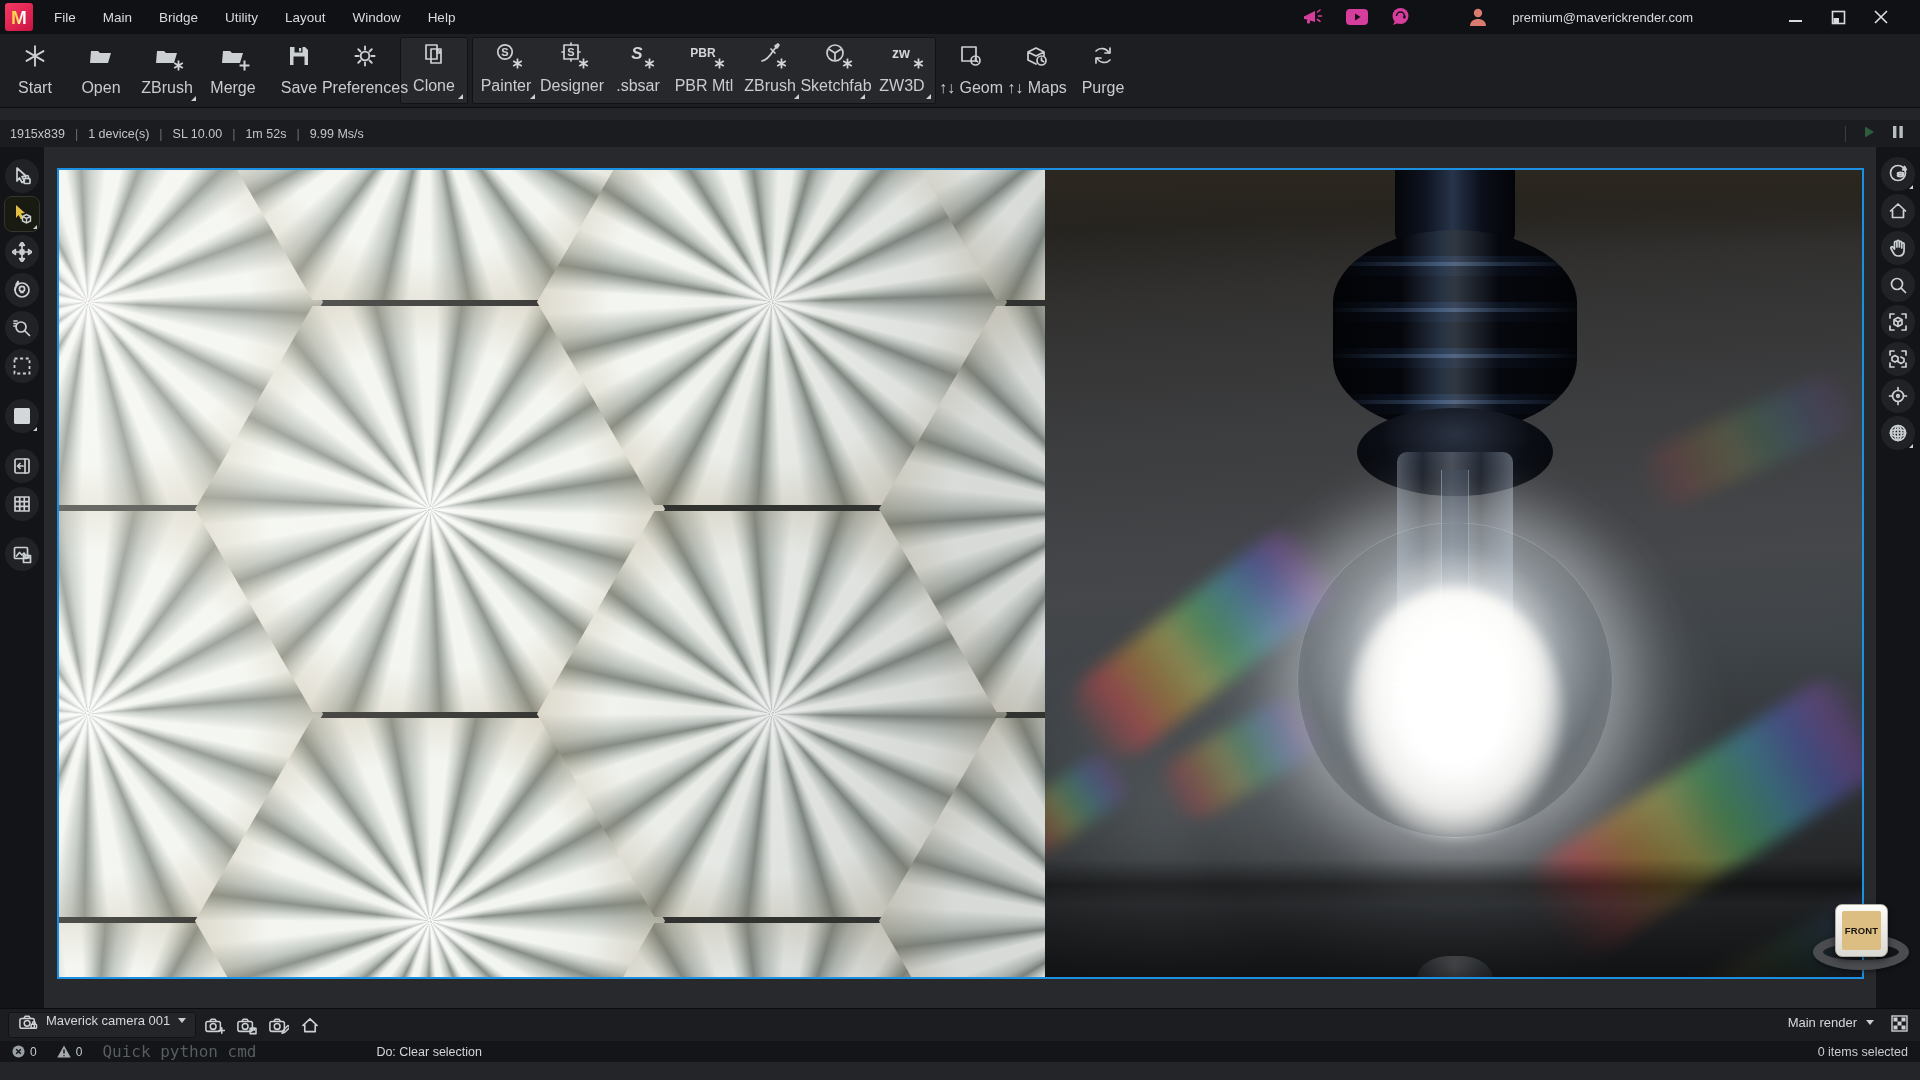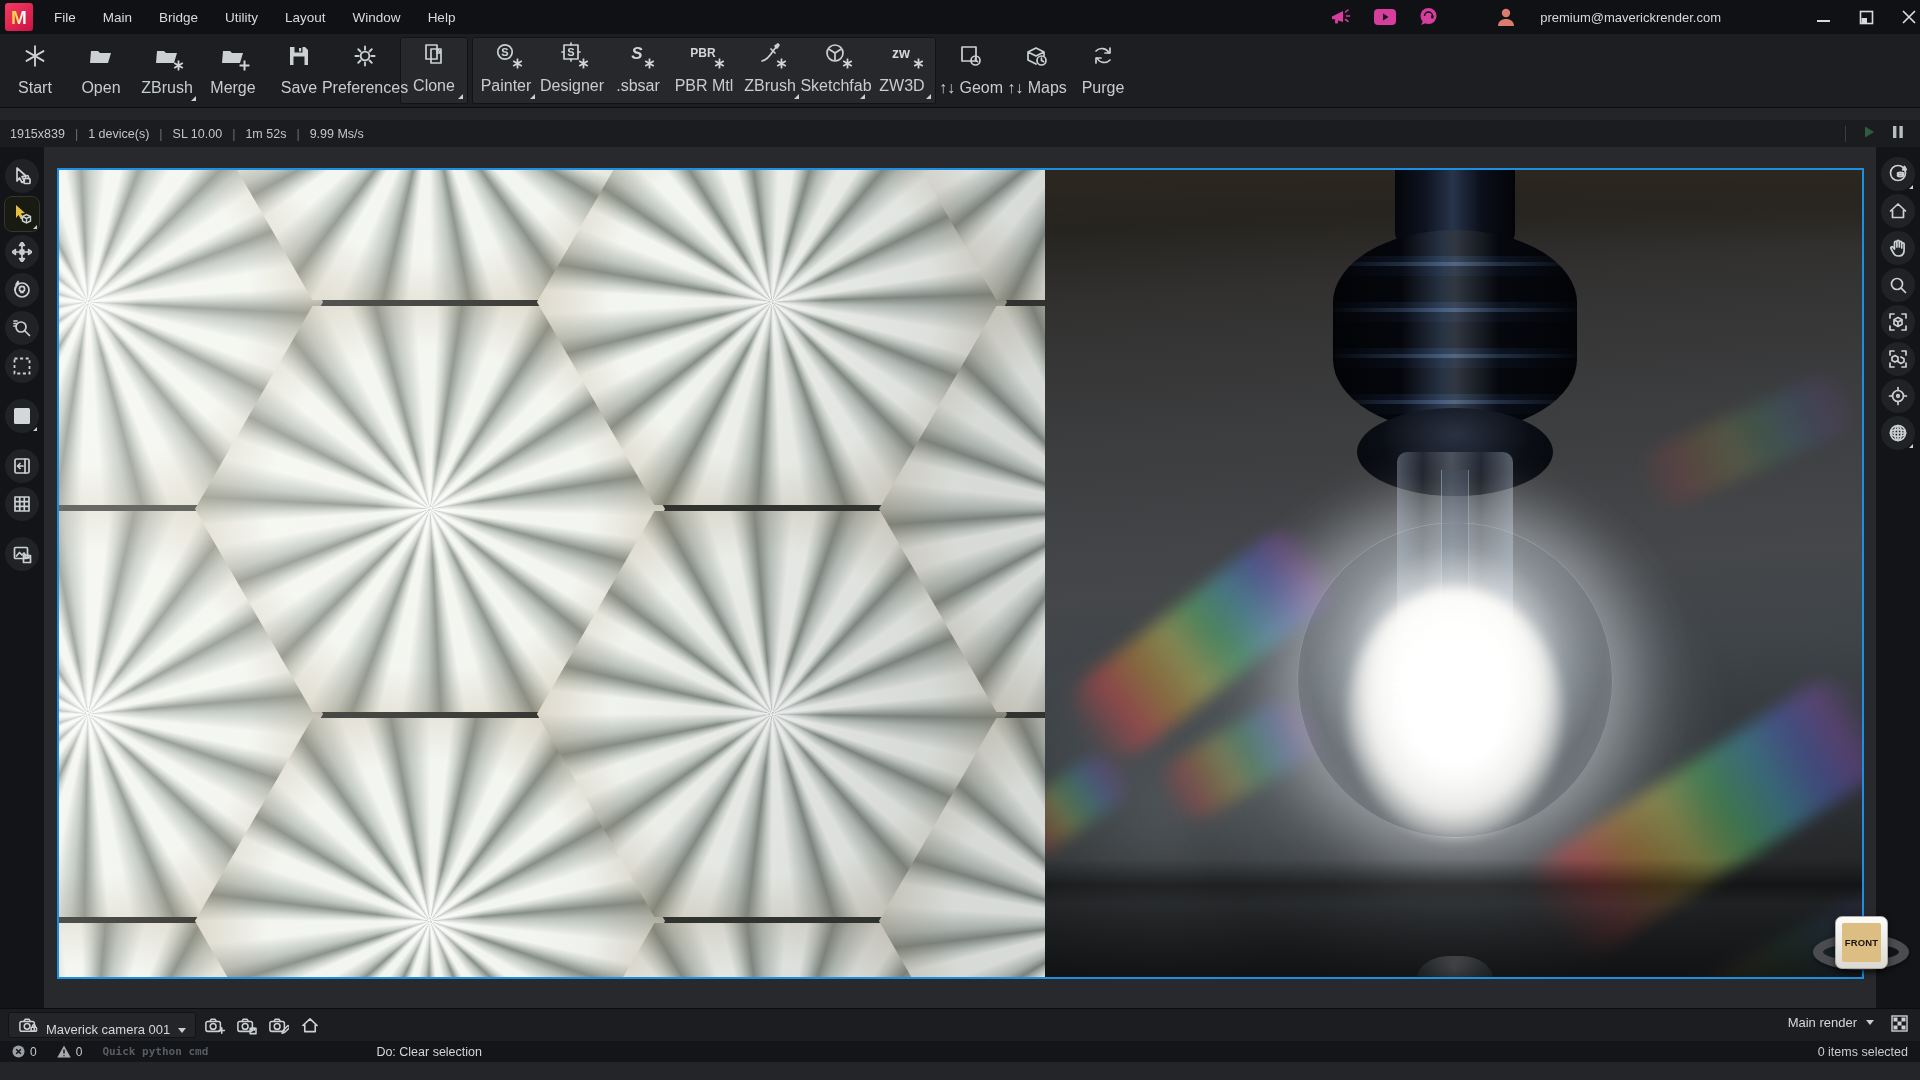--- a/index.html
+++ b/index.html
@@ -11,21 +11,21 @@
   .titlebar { height:34px; background:#101114; display:flex; align-items:center; position:relative; }
   .logo { width:28px; height:28px; margin:3px 5px; border-radius:3px;
           background:linear-gradient(140deg,#f43b63 0%,#e02451 55%,#c81343 100%);
           display:flex; align-items:center; justify-content:center; }
   .logo b { font-size:19px; font-weight:900; line-height:1;
             background:linear-gradient(90deg,#ffd94d 35%,#ffffff 70%);
             -webkit-background-clip:text; background-clip:text; color:transparent; }
   .menus { display:flex; gap:27px; margin-left:16px; font-size:13.5px; color:#d8dadc; }
   .menus span { cursor:default; }
   .tb-title { position:absolute; left:0; right:0; text-align:center; font-size:13.5px; color:#e4e5e7; pointer-events:none; }
-  .tb-right { margin-left:auto; display:flex; align-items:center; gap:21px; padding-right:0; z-index:2; }
+  .tb-right { margin-left:auto; display:flex; align-items:center; gap:21px; padding-right:28px; z-index:2; }
   .tb-right .sp { width:14px; }
   .email { font-size:13px; color:#d8d9db; margin-left:2px; }
   .winbtn { width:22px; height:22px; display:flex; align-items:center; justify-content:center; }
   .min-line { width:13px; border-bottom:2px solid #d9dadc; margin-top:8px; }
 
   
   .toolbar { height:74px; background:#1c1e21; border-bottom:1px solid #0b0c0e;
              display:flex; align-items:stretch; padding:2px 2px; }
   .tgroup { display:flex; }
   .tgroup.raised { background:#26282c; border:1px solid #121316; border-radius:2px; margin:1px 2px; }
@@ -126,44 +126,44 @@
          background:radial-gradient(ellipse at 50% 22%, rgba(251,253,255,.92) 0%, rgba(172,187,201,.55) 58%,
                     rgba(120,135,150,.22) 100%); }
   .floor-band { position:absolute; left:0; bottom:0; width:100%; height:118px;
          background:linear-gradient(180deg, rgba(0,0,0,0) 0%, rgba(0,0,0,.45) 22%, rgba(28,30,32,.55) 38%,
                     rgba(14,15,17,.82) 100%); }
 
   
   .gizmo { position:absolute; left:1813px; top:753px; width:96px; height:70px; z-index:30; }
   .gizmo-ring { position:absolute; left:0; bottom:0; width:96px; height:36px; border-radius:50%;
          border:10px solid #4a4c4f; box-shadow:0 2px 4px rgba(0,0,0,.4); }
-  .gizmo-cube { position:absolute; left:22px; top:16px; width:53px; height:53px; border-radius:7px;
+  .gizmo-cube { position:absolute; left:22px; top:4px; width:53px; height:53px; border-radius:7px;
          background:linear-gradient(180deg,#fcfcfa,#dbd9d3); border:1px solid #aeaba3;
          box-shadow:0 3px 7px rgba(0,0,0,.55); display:flex; align-items:center; justify-content:center; }
   .gizmo-face { width:39px; height:39px; background:#dcbd82; border-radius:2px;
          display:flex; align-items:center; justify-content:center; }
   .gizmo-face span { font-size:9.5px; font-weight:900; color:#17140f; letter-spacing:.2px; }
 
   
   .camera-bar { height:33px; background:#1b1d20; border-top:1px solid #0b0c0e;
                 display:flex; align-items:center; padding:0 8px; }
-  .cam-select { display:flex; align-items:flex-end; gap:8px; background:#232528; border:1px solid #121316;
+  .cam-select { display:flex; align-items:flex-start; gap:8px; background:#232528; border:1px solid #121316;
                 border-radius:3px; height:26px; padding:0 9px; }
   .cam-name { font-size:13px; color:#d5d7d9; }
   .caret { width:0; height:0; border:4px solid transparent; border-top:5px solid #c9ccce; margin-top:5px; }
   .cbtn { width:28px; height:26px; display:flex; align-items:center; justify-content:center; margin-left:4px; }
   .render-select { margin-left:auto; display:flex; align-items:flex-start; gap:9px; padding-right:4px; }
   .render-label { font-size:13px; color:#d5d7d9; }
 
   
   .status-bar { height:21px; background:#131518; display:flex; align-items:center;
                 padding:0 12px; font-size:12px; }
   .sgroup { display:flex; align-items:center; gap:5px; margin-right:20px; color:#c6c9cb; }
   .cmd-input { width:230px; background:transparent; border:none; outline:none;
-               font-family:"DejaVu Sans Mono", monospace; font-size:11px; color:#8b9095;font-weight:bold; }
+               font-family:"DejaVu Sans Mono", monospace; font-size:16px; color:#8b9095; }
   .cmd-input::placeholder { color:#585d62; }
   .action-hint { margin-left:44px; color:#d3d6d8; font-size:12.5px; }
   .selection-info { margin-left:auto; color:#c9ccce; font-size:12.5px; }
 </style>
 </head>
 <body>
 
 <div class="app">
 
   <div class="titlebar">

